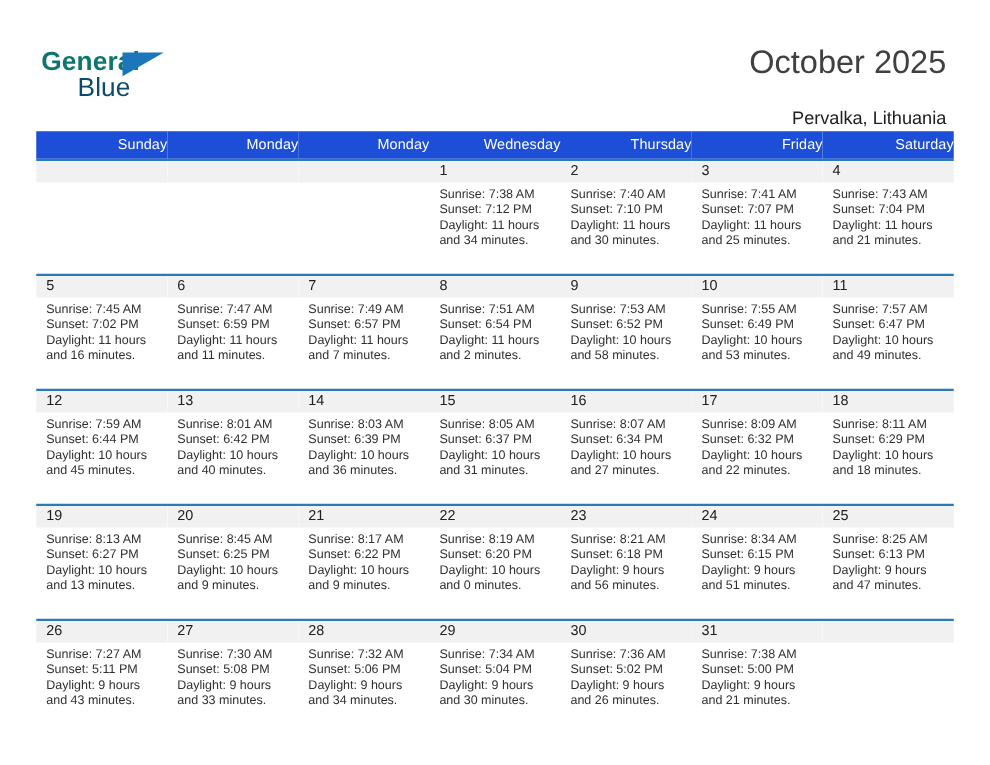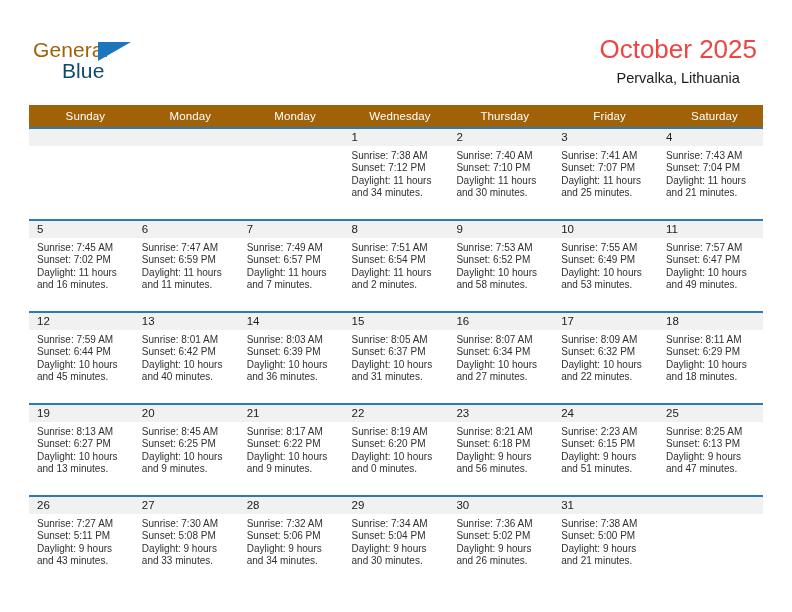--- a/index.html
+++ b/index.html
@@ -33,22 +33,23 @@
     left: 33px;
     top: 38px;
     width: 180px;
     height: 46px;
   }
   .brand-general {
     position: absolute;
     left: 0; top: 0;
     font-size: 21px;
     letter-spacing: 0.1px;
-    color: #a16207;
+    color: #0f766e;
     font-family: "Liberation Sans", sans-serif;
+    font-weight: bold;
   }
   .brand-tri {
     position: absolute;
     left: 65px;
     top: 4px;
     width: 0; height: 0;
     border-left: 33px solid #1b76bc;
     border-bottom: 19px solid transparent;
   }
   .brand-blue {
@@ -60,50 +61,49 @@
     letter-spacing: 0.1px;
   }
   .title-block {
     position: absolute;
     right: 35px;
     top: 33px;
     text-align: right;
   }
   .cal-title {
     font-size: 26px;
-    color: #ef4444;
+    color: #404040;
     line-height: 32px;
     white-space: nowrap;
   }
   .cal-sub {
     font-size: 14.5px;
     color: #202020;
     line-height: 20px;
-    margin-top: 3px;
+    margin-top: 20px;
     white-space: nowrap;
-    text-align: center;
   }
 
   
   .calendar {
     position: absolute;
     left: 29px;
     top: 105px;
     width: 734px;
     border-collapse: collapse;
     table-layout: fixed;
   }
   .calendar col { width: 104.857px; }
 
   .dow-row th {
-    background: #a16207;
+    background: #1d4ed8;
     color: #ffffff;
     font-size: 11.5px;
     font-weight: normal;
-    text-align: center;
+    text-align: right;
     padding: 5px 0 5px 8px;
     height: 11px;
     letter-spacing: 0.1px;
   }
 
   .week {
     height: 90px;
   }
   .week-sep td {
     padding: 0;
@@ -409,21 +409,21 @@
             <div class="detail">
               <div>Sunrise: 8:21 AM</div>
               <div>Sunset: 6:18 PM</div>
               <div>Daylight: 9 hours</div>
               <div>and 56 minutes.</div>
             </div>
           </td>
           <td class="daycell">
             <div class="daynum">24</div>
             <div class="detail">
-              <div>Sunrise: 2:23 AM</div>
+              <div>Sunrise: 8:34 AM</div>
               <div>Sunset: 6:15 PM</div>
               <div>Daylight: 9 hours</div>
               <div>and 51 minutes.</div>
             </div>
           </td>
           <td class="daycell">
             <div class="daynum">25</div>
             <div class="detail">
               <div>Sunrise: 8:25 AM</div>
               <div>Sunset: 6:13 PM</div>

